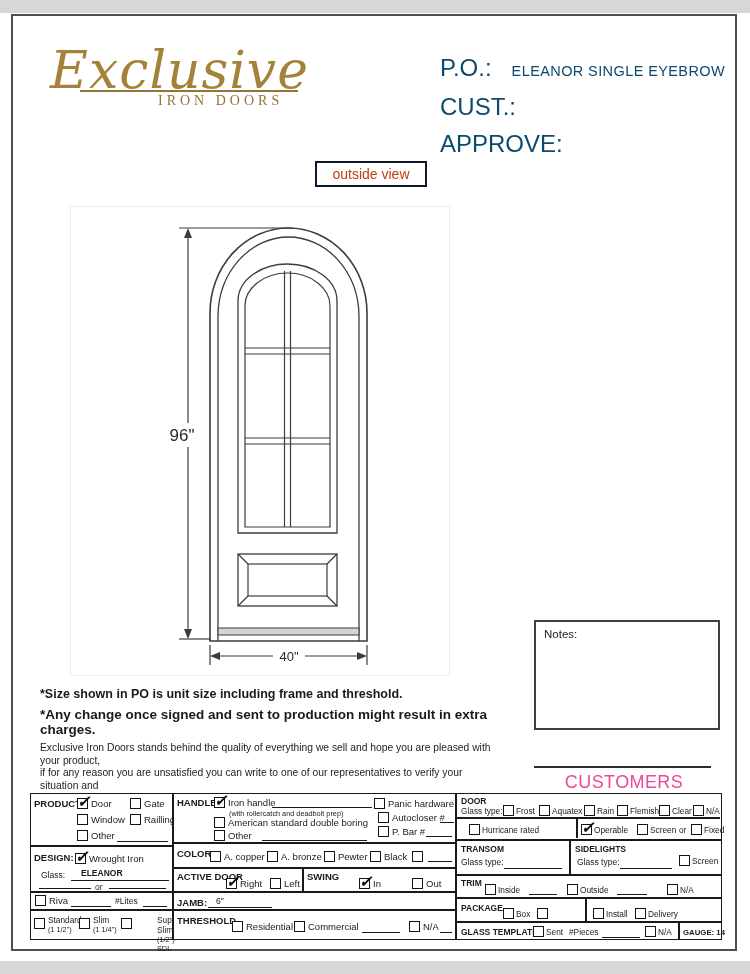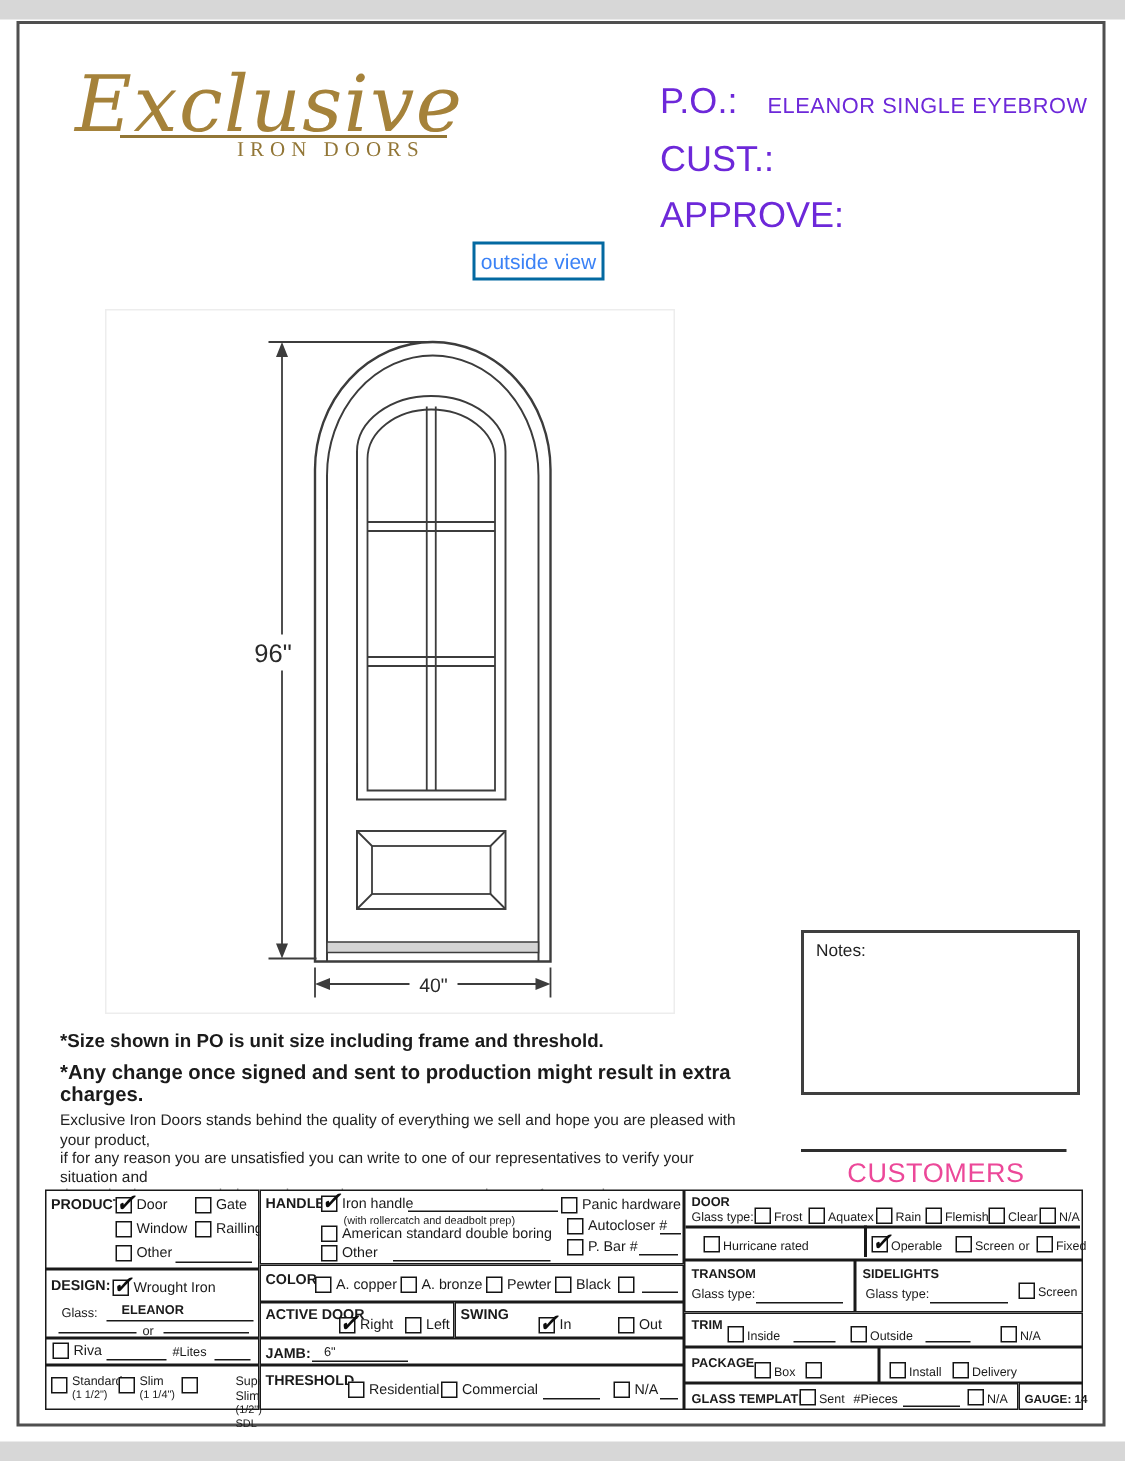--- a/index.html
+++ b/index.html
@@ -9,29 +9,29 @@
   .page{position:absolute;left:11px;top:14px;width:726px;height:937px;
         border:2px solid #4f4f4f;box-sizing:border-box;background:#fff;}
   
   .logo{position:absolute;left:50px;top:44px;width:250px;}
   .logo-script{font-family:"DejaVu Serif",serif;font-style:italic;font-size:52px;
                color:#a5823a;line-height:1;letter-spacing:1px;}
   .logo-rule{border-top:2px solid #927636;width:218px;margin:-6px 0 1px 30px;}
   .logo-sub{font-family:"Liberation Serif",serif;font-size:14px;letter-spacing:4px;
             color:#927636;margin-left:108px;}
   
-  .po{position:absolute;left:440px;top:56px;color:#6d28d9;}
+  .po{position:absolute;left:440px;top:56px;color:#0c4a6e;}
   .po-row{display:flex;align-items:baseline;gap:20px;}
   .po-big{font-size:24px;line-height:1;}
   .po-val{font-size:14.5px;letter-spacing:.4px;}
   .po .gap1{margin-top:15px}.po .gap2{margin-top:13px}
   
-  .oview{position:absolute;left:315px;top:161px;width:88px;height:26px;
-         border:2px solid #0369a1;box-sizing:border-box;display:flex;align-items:center;
-         justify-content:center;font-size:14px;color:#3b82f6;}
+  .oview{position:absolute;left:315px;top:161px;width:112px;height:26px;
+         border:2px solid #0f172a;box-sizing:border-box;display:flex;align-items:center;
+         justify-content:center;font-size:14px;color:#c2410c;}
   
   .draw{position:absolute;left:70px;top:206px;width:380px;height:470px;
         border:1px solid #ededed;box-sizing:border-box;}
   
   .notes{position:absolute;left:534px;top:620px;width:186px;height:110px;
          border:2px solid #3f3f3f;box-sizing:border-box;font-size:11.5px;
          padding:6px 8px;color:#222;}
   .approval-line{position:absolute;left:534px;top:766px;width:177px;
                  border-top:2.5px solid #2e2e2e;}
   .approval-text{position:absolute;left:524px;top:772px;width:200px;text-align:center;

